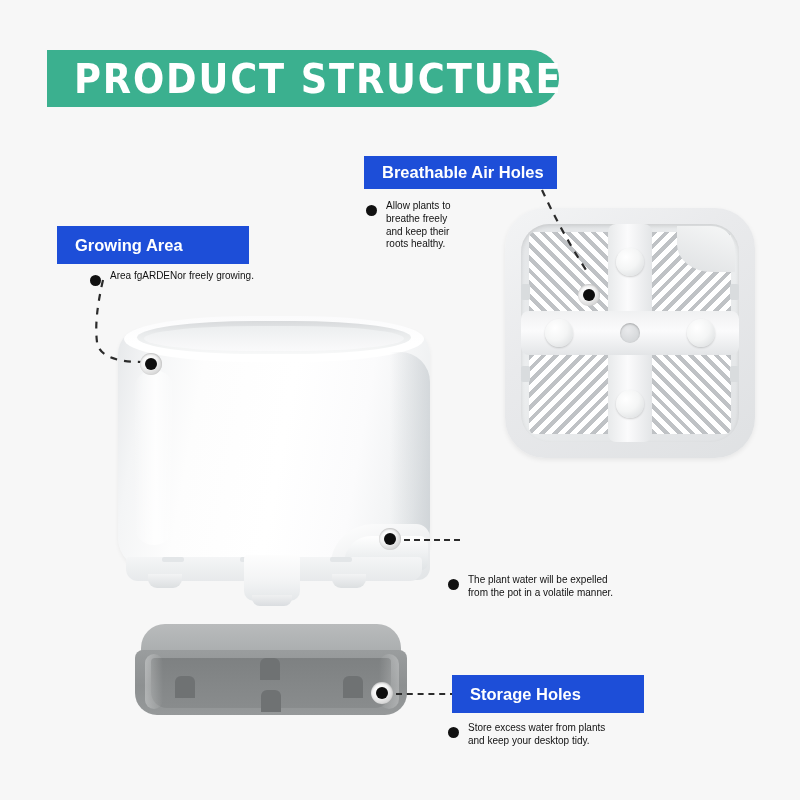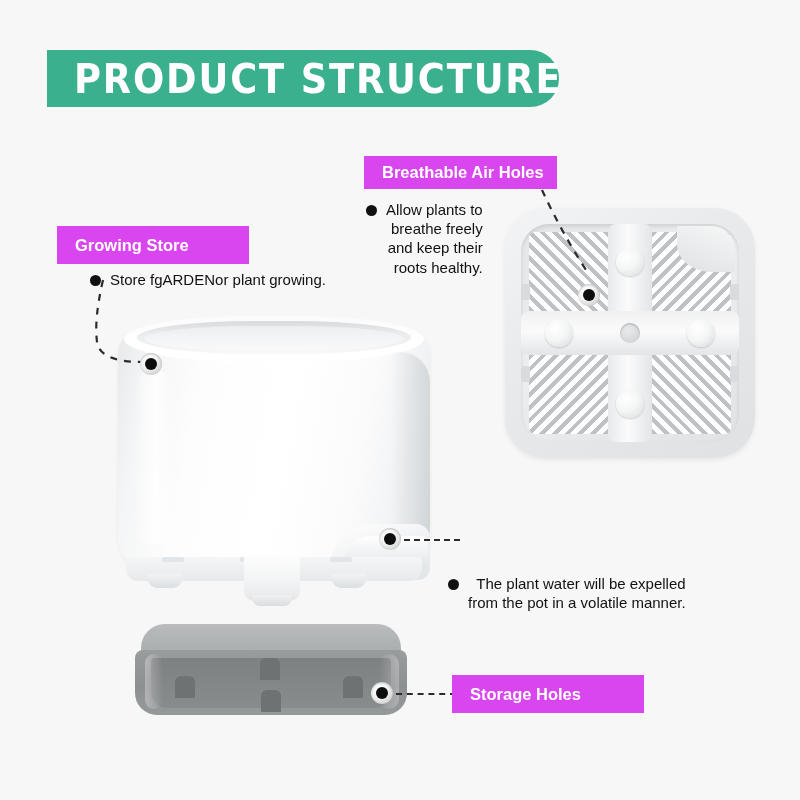--- a/index.html
+++ b/index.html
@@ -28,21 +28,21 @@
     letter-spacing:2px;
     margin-left:27px;
     transform:scaleX(.92);
     transform-origin:left center;
     white-space:nowrap;
   }
 
   
   .label-box{
     position:absolute;
-    background:#d946ef;
+    background:#1d4ed8;
     display:flex;align-items:center;
     box-sizing:border-box;
   }
   .label-box span{
     color:#ffffff;
     font-size:16.5px;
     font-weight:600;
     white-space:nowrap;
     margin-left:18px;
   }
@@ -55,25 +55,24 @@
     color:#111111;
   }
   .bullet{
     width:11px;height:11px;border-radius:50%;
     background:#111111;
     flex:0 0 auto;
     margin-top:5px;
   }
   .desc-text{
     margin-left:9px;
-    font-size:15px;
+    font-size:10px;
     line-height:1.28;
     font-weight:500;
     white-space:pre-line;
-    text-align:right;
   }
 
   
   .dash-h{
     position:absolute;
     border-top:2.2px dashed #2b2b2b;
     height:0;
   }
   .leader-svg{position:absolute;overflow:visible;}
   .leader-svg path{
@@ -337,25 +336,25 @@
   <div class="marker-ring" style="left:578px;top:272px;width:22px;height:22px;"></div>
   <div class="marker" style="left:583px;top:277px;width:12px;height:12px;"></div>
 
   <div class="marker-ring" style="left:379px;top:516px;width:22px;height:22px;"></div>
   <div class="marker" style="left:384px;top:521px;width:12px;height:12px;"></div>
 
   <div class="marker-ring" style="left:371px;top:670px;width:22px;height:22px;"></div>
   <div class="marker" style="left:376px;top:675px;width:12px;height:12px;"></div>
 
   <div class="label-box" style="left:57px;top:214px;width:192px;height:38px;">
-    <span>Growing Store</span>
+    <span>Growing Area</span>
   </div>
   <div class="desc" style="left:90px;top:258px;width:260px;">
     <div class="bullet"></div>
-    <div class="desc-text">Store fgARDENor plant growing.</div>
+    <div class="desc-text">Area fgARDENor freely growing.</div>
   </div>
 
   <div class="label-box" style="left:364px;top:144px;width:193px;height:33px;">
     <span>Breathable Air Holes</span>
   </div>
   <div class="desc" style="left:366px;top:188px;width:170px;">
     <div class="bullet"></div>
     <div class="desc-text">Allow plants to
 breathe freely
 and keep their
@@ -364,14 +363,19 @@
 
   <div class="desc" style="left:448px;top:562px;width:290px;">
     <div class="bullet"></div>
     <div class="desc-text">The plant water will be expelled
 from the pot in a volatile manner.</div>
   </div>
 
   <div class="label-box" style="left:452px;top:663px;width:192px;height:38px;">
     <span>Storage Holes</span>
   </div>
+  <div class="desc" style="left:448px;top:710px;width:290px;">
+    <div class="bullet"></div>
+    <div class="desc-text">Store excess water from plants
+and keep your desktop tidy.</div>
+  </div>
 
 </div>
 
 </body></html>

